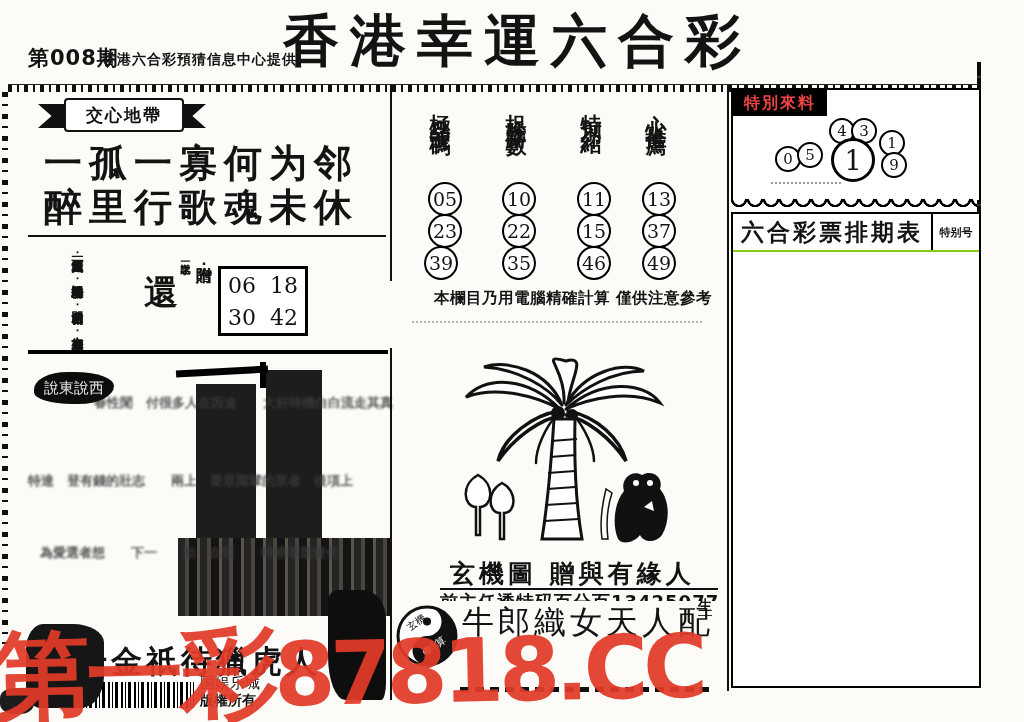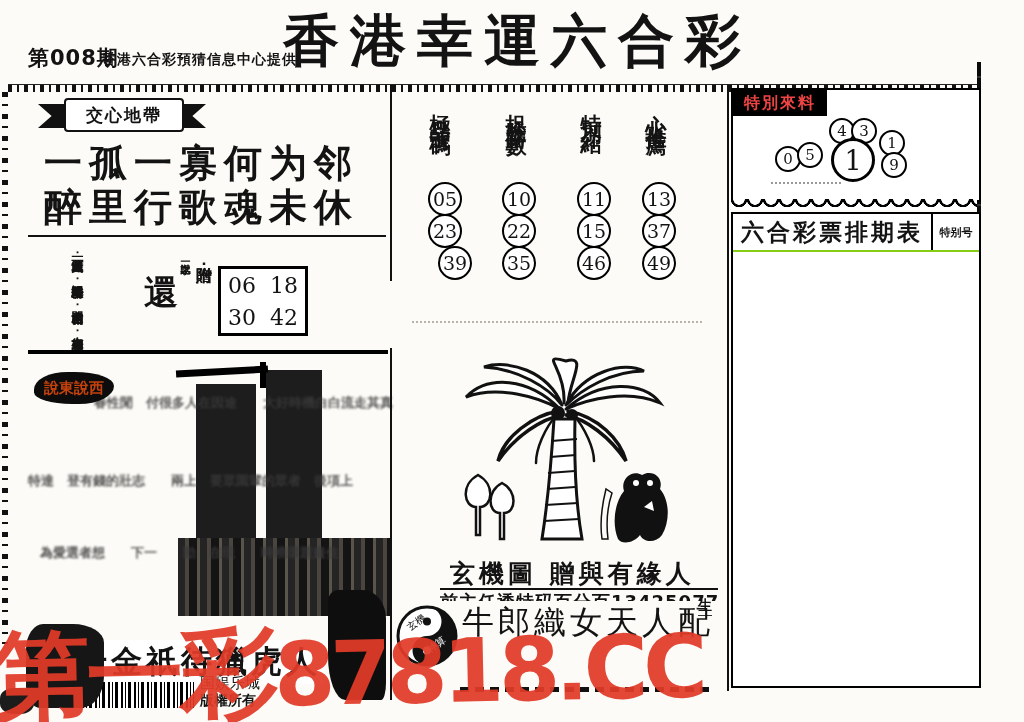--- a/index.html
+++ b/index.html
@@ -51,22 +51,22 @@
   #seal-char{left:116px;top:176px;font-size:34px;font-weight:bold;}
   #seal-label{left:150px;top:162px;writing-mode:vertical-rl;text-orientation:upright;font-size:10px;font-weight:bold;}
   #bonus-label{left:165px;top:160px;writing-mode:vertical-rl;text-orientation:upright;font-size:16px;font-weight:bold;}
   #bonus-box{left:190px;top:172px;width:84px;height:64px;border:3px solid #000;background:#fff;
     display:grid;grid-template-columns:1fr 1fr;align-items:center;justify-items:center;
     font-size:22px;font-family:"DejaVu Serif",serif;}
   #hr2{left:0;top:256px;width:360px;border-top:4px solid #000;}
 
   
   #gossip{left:0;top:266px;width:362px;height:262px;}
-  #gossip-label{left:6px;top:12px;width:80px;height:32px;background:#0c0c0c;color:#c2410c;
-    display:flex;align-items:center;justify-content:center;font-size:15px;font-weight:bold;
+  #gossip-label{left:6px;top:12px;width:80px;height:32px;background:#0c0c0c;color:#e5e5e5;
+    display:flex;align-items:center;justify-content:center;font-size:15px;font-weight:normal;
     border-radius:46% 54% 48% 52%/60% 48% 62% 40%;}
   .tower{background:linear-gradient(180deg,#1d1d1d 0 70%,#101010);}
   #tower1{left:168px;top:24px;width:60px;height:228px;}
   #tower2{left:238px;top:10px;width:56px;height:242px;}
   #crane{left:148px;top:8px;width:92px;height:7px;background:#000;transform:rotate(-3deg);}
   #crane2{left:232px;top:2px;width:6px;height:26px;background:#000;}
   #cityscape{left:150px;top:178px;width:212px;height:78px;background:
     repeating-linear-gradient(90deg,#242424 0 7px,#4a463f 7px 11px,#141414 11px 19px,#5a554b 19px 22px);}
   #photo-blob{left:300px;top:230px;width:58px;height:110px;background:#0e0e0e;
     border-radius:18% 40% 8% 30%/10% 26% 16% 40%;}
@@ -207,34 +207,35 @@
 
 <div class="abs" id="mid-col">
 
   <div class="abs pick-head" style="left:36px;">極品號碼</div>
   <div class="abs pick-head" style="left:112px;">捉膽路數</div>
   <div class="abs pick-head" style="left:187px;">特別介紹</div>
   <div class="abs pick-head" style="left:252px;">心水推薦</div>
 
   <span class="num-circle" style="left:38px;top:97px;">05</span>
   <span class="num-circle" style="left:38px;top:129px;">23</span>
-  <span class="num-circle" style="left:48px;top:161px;">39</span>
+  <span class="num-circle" style="left:34px;top:161px;">39</span>
 
   <span class="num-circle" style="left:112px;top:97px;">10</span>
   <span class="num-circle" style="left:112px;top:129px;">22</span>
   <span class="num-circle" style="left:112px;top:161px;">35</span>
 
   <span class="num-circle" style="left:187px;top:97px;">11</span>
   <span class="num-circle" style="left:187px;top:129px;">15</span>
   <span class="num-circle" style="left:187px;top:161px;">46</span>
 
   <span class="num-circle" style="left:252px;top:97px;">13</span>
   <span class="num-circle" style="left:252px;top:129px;">37</span>
   <span class="num-circle" style="left:252px;top:161px;">49</span>
 
+  <div class="abs" id="picks-note">本欄目乃用電腦精確計算 僅供注意參考</div>
   <div class="abs" id="mid-dots"></div>
 
   <svg class="abs" id="palm" width="230" height="200" viewBox="0 0 230 200">
     <g stroke="#111" fill="none" stroke-linecap="round">
       <path d="M112,52 C80,20 40,18 18,40 C50,28 90,40 112,52" fill="#fff" stroke-width="3"></path>
       <path d="M114,48 C100,14 60,2 36,10 C70,12 100,30 114,48" fill="#fff" stroke-width="3"></path>
       <path d="M116,46 C118,10 90,-4 118,4 C140,-2 122,22 120,46" fill="#fff" stroke-width="3"></path>
       <path d="M118,48 C136,14 176,4 196,14 C164,14 134,32 118,48" fill="#fff" stroke-width="3"></path>
       <path d="M118,52 C152,22 196,24 212,46 C180,32 140,42 118,52" fill="#fff" stroke-width="3"></path>
       <path d="M112,54 C84,58 56,80 50,104 C68,78 94,62 114,58" stroke-width="3.5"></path>

